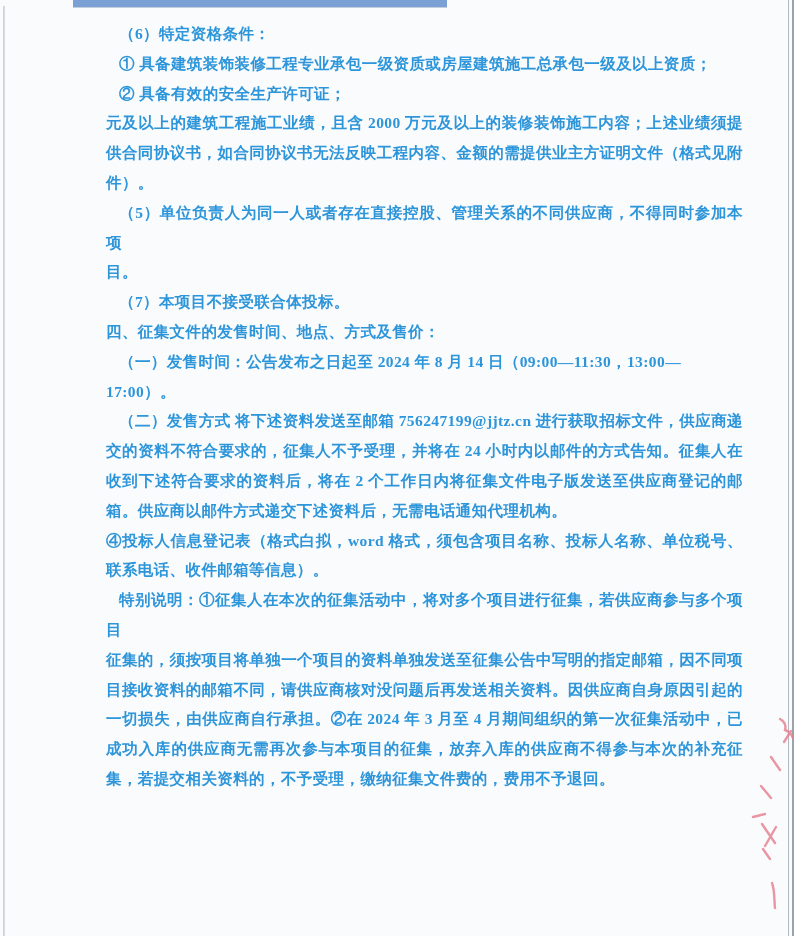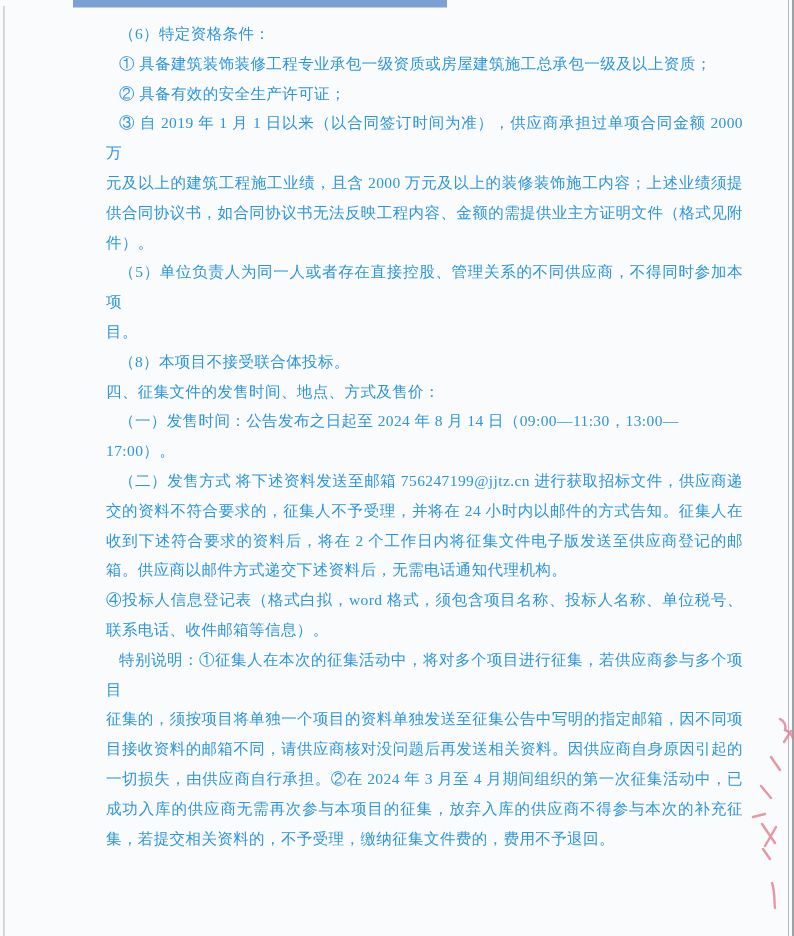--- a/index.html
+++ b/index.html
@@ -37,20 +37,21 @@
   .content{
     position:absolute;left:106px;top:19px;width:637px;
     color:var(--ink);
     font-size:15.5px;
     letter-spacing:0.4px;
     line-height:29.8px;
   }
   .line{
     white-space:pre-wrap;
     text-align:left;
+    font-weight:bold;
   }
   .line.full{
     text-align:justify;
     text-align-last:justify;
   }
   .line.indent{
     text-indent:13px;
   }
   .red-marks{
     position:absolute;left:0;top:0;width:794px;height:936px;
@@ -64,27 +65,26 @@
 
   <div class="top-bar"></div>
   <div class="edge-left"></div>
   <div class="edge-right-inner"></div>
   <div class="edge-right-outer"></div>
 
   <div class="content">
       <div class="line indent">（6）特定资格条件：</div>
       <div class="line indent">① 具备建筑装饰装修工程专业承包一级资质或房屋建筑施工总承包一级及以上资质；</div>
       <div class="line indent">② 具备有效的安全生产许可证；</div>
-      <div class="line full indent">③ 自 2019 年 1 月 1 日以来（以合同签订时间为准），供应商承担过单项合同金额 2000 万</div>
       <div class="line full">元及以上的建筑工程施工业绩，且含 2000 万元及以上的装修装饰施工内容；上述业绩须提</div>
       <div class="line full">供合同协议书，如合同协议书无法反映工程内容、金额的需提供业主方证明文件（格式见附</div>
       <div class="line">件）。</div>
       <div class="line full indent">（5）单位负责人为同一人或者存在直接控股、管理关系的不同供应商，不得同时参加本项</div>
       <div class="line">目。</div>
-      <div class="line indent">（8）本项目不接受联合体投标。</div>
+      <div class="line indent">（7）本项目不接受联合体投标。</div>
       <div class="line">四、征集文件的发售时间、地点、方式及售价：</div>
       <div class="line indent">（一）发售时间：公告发布之日起至 2024 年 8 月 14 日（09:00—11:30，13:00—17:00）。</div>
       <div class="line full indent">（二）发售方式 将下述资料发送至邮箱 756247199@jjtz.cn 进行获取招标文件，供应商递</div>
       <div class="line full">交的资料不符合要求的，征集人不予受理，并将在 24 小时内以邮件的方式告知。征集人在</div>
       <div class="line full">收到下述符合要求的资料后，将在 2 个工作日内将征集文件电子版发送至供应商登记的邮</div>
       <div class="line">箱。供应商以邮件方式递交下述资料后，无需电话通知代理机构。</div>
       <div class="line full">④投标人信息登记表（格式白拟，word 格式，须包含项目名称、投标人名称、单位税号、</div>
       <div class="line">联系电话、收件邮箱等信息）。</div>
       <div class="line full indent">特别说明：①征集人在本次的征集活动中，将对多个项目进行征集，若供应商参与多个项目</div>
       <div class="line full">征集的，须按项目将单独一个项目的资料单独发送至征集公告中写明的指定邮箱，因不同项</div>

